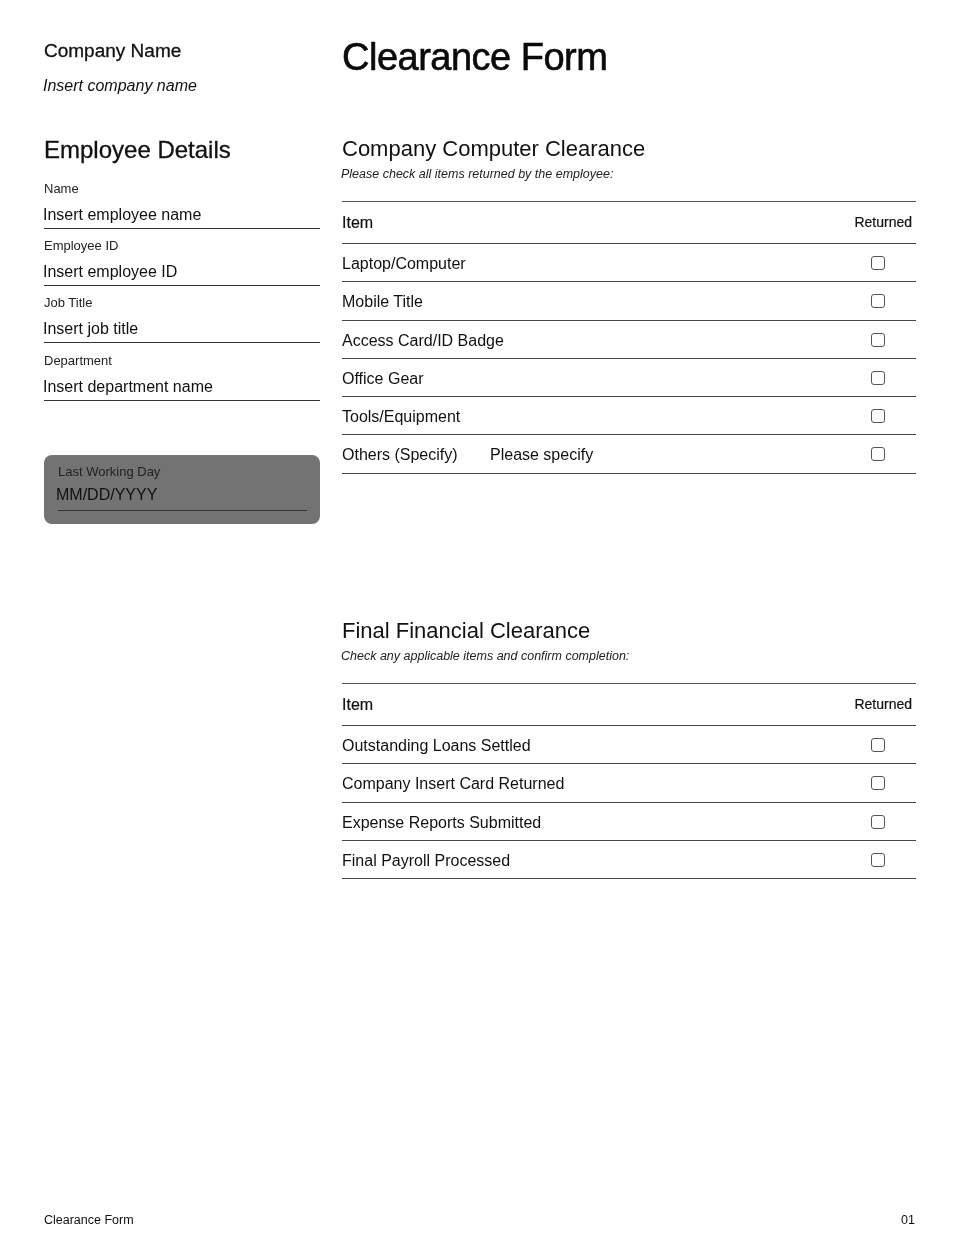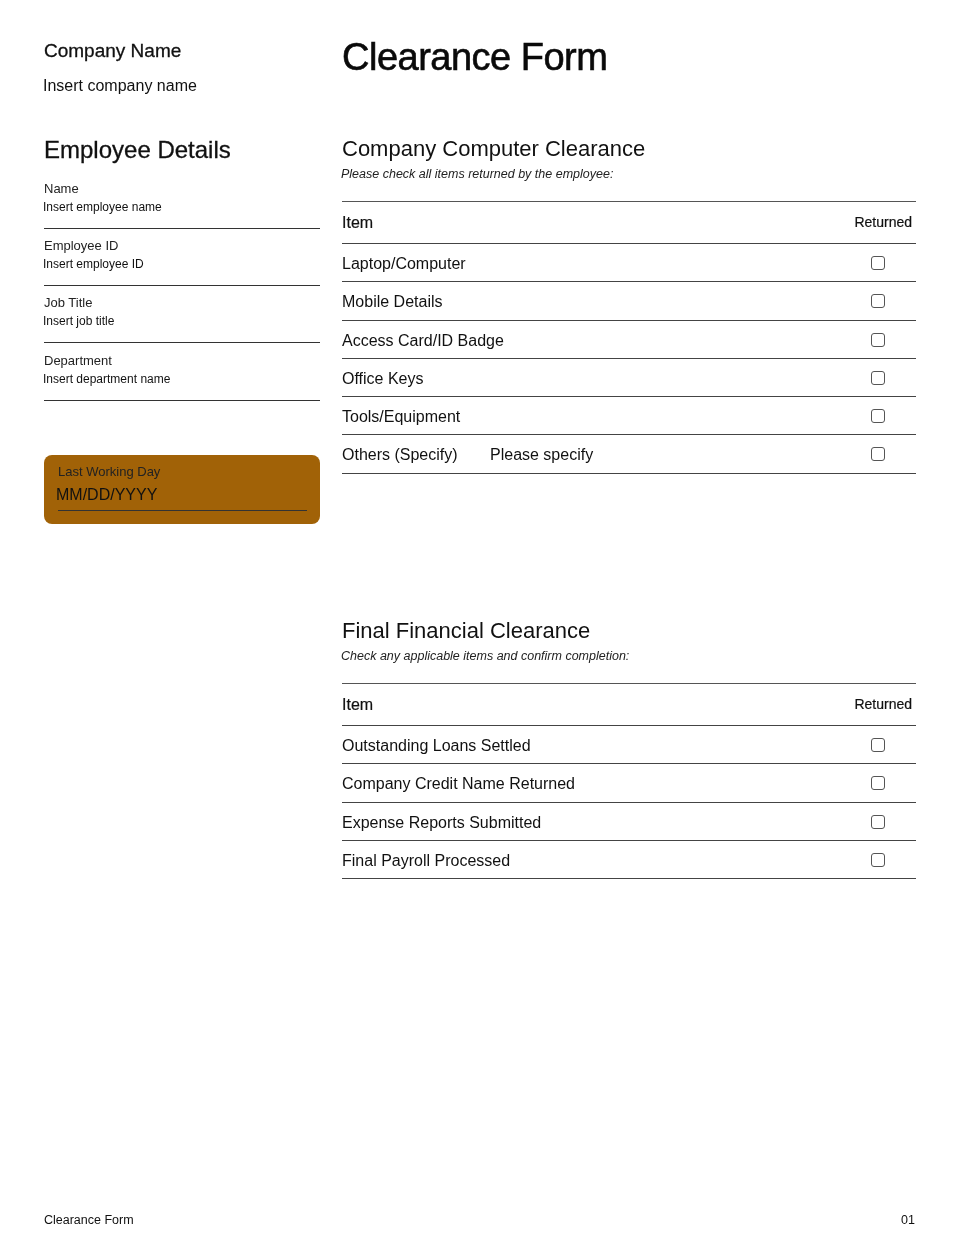--- a/index.html
+++ b/index.html
@@ -6,30 +6,30 @@
     html, body { width: 960px; height: 1242px; background: #ffffff; }
     body {
       position: relative;
       font-family: "Liberation Sans", sans-serif;
       color: #111111;
       overflow: hidden;
     }
     
     .left { position: absolute; left: 44px; top: 0; width: 276px; }
     .company-title { position: absolute; top: 40px; left: 0; font-size: 19px; font-weight: normal; color: #111; white-space: nowrap; -webkit-text-stroke: 0.3px #111; }
-    .company-value { position: absolute; top: 77px; left: -1px; font-size: 16px; color: #111; white-space: nowrap; }
+    .company-value { position: absolute; top: 77px; left: -1px; font-size: 16px; color: #111; white-space: nowrap; font-style: italic; }
     .emp-title { position: absolute; top: 136px; left: 0; font-size: 24px; color: #111; white-space: nowrap; -webkit-text-stroke: 0.3px #111; }
     .field { position: absolute; left: 0; width: 276px; height: 48px; border-bottom: 1.3px solid #333; }
     .field .lbl { position: absolute; top: 0; left: 0; font-size: 13px; color: #222; white-space: nowrap; }
-    .field .val { position: absolute; top: 19px; left: -1px; font-size: 12px; color: #111; white-space: nowrap; }
+    .field .val { position: absolute; top: 25px; left: -1px; font-size: 16px; color: #111; white-space: nowrap; }
     .f1 { top: 181px; }
     .f2 { top: 238px; }
     .f3 { top: 295px; }
     .f4 { top: 353px; }
-    .lwd-box { position: absolute; top: 455px; left: 0; width: 276px; height: 69px; background: #a16207; border-radius: 8px; }
+    .lwd-box { position: absolute; top: 455px; left: 0; width: 276px; height: 69px; background: #737373; border-radius: 8px; }
     .lwd-box .lbl { position: absolute; top: 9px; left: 14px; font-size: 13px; color: #222; white-space: nowrap; }
     .lwd-box .val { position: absolute; top: 31px; left: 12px; font-size: 16px; color: #111; white-space: nowrap; }
     .lwd-box .line { position: absolute; top: 55px; left: 14px; width: 249px; border-bottom: 1.3px solid #333; }
 
     
     .right { position: absolute; left: 342px; top: 0; width: 574px; }
     .doc-title { position: absolute; top: 36px; left: 0; font-size: 38px; color: #0a0a0a; white-space: nowrap; letter-spacing: -0.5px; -webkit-text-stroke: 0.6px #0a0a0a; }
     .sec-title { position: absolute; left: 0; font-size: 22px; color: #111; white-space: nowrap; }
     .sec-sub { position: absolute; left: -1px; font-size: 12.5px; font-style: italic; color: #222; white-space: nowrap; }
     .s1-title { top: 136px; }
@@ -99,29 +99,29 @@
   <div class="tbl t1">
     <div class="row head">
       <span class="cell-item">Item</span>
       <span class="cell-ret">Returned</span>
     </div>
     <div class="row">
       <span class="cell-item">Laptop/Computer</span>
       <span class="cb"></span>
     </div>
     <div class="row">
-      <span class="cell-item">Mobile Details</span>
+      <span class="cell-item">Mobile Title</span>
       <span class="cb"></span>
     </div>
     <div class="row">
       <span class="cell-item">Access Card/ID Badge</span>
       <span class="cb"></span>
     </div>
     <div class="row">
-      <span class="cell-item">Office Keys</span>
+      <span class="cell-item">Office Gear</span>
       <span class="cb"></span>
     </div>
     <div class="row">
       <span class="cell-item">Tools/Equipment</span>
       <span class="cb"></span>
     </div>
     <div class="row">
       <span class="cell-item">Others (Specify)</span>
       <span class="specify">Please specify</span>
       <span class="cb"></span>
@@ -134,21 +134,21 @@
   <div class="tbl t2">
     <div class="row head">
       <span class="cell-item">Item</span>
       <span class="cell-ret">Returned</span>
     </div>
     <div class="row">
       <span class="cell-item">Outstanding Loans Settled</span>
       <span class="cb"></span>
     </div>
     <div class="row">
-      <span class="cell-item">Company Credit Name Returned</span>
+      <span class="cell-item">Company Insert Card Returned</span>
       <span class="cb"></span>
     </div>
     <div class="row">
       <span class="cell-item">Expense Reports Submitted</span>
       <span class="cb"></span>
     </div>
     <div class="row">
       <span class="cell-item">Final Payroll Processed</span>
       <span class="cb"></span>
     </div>

